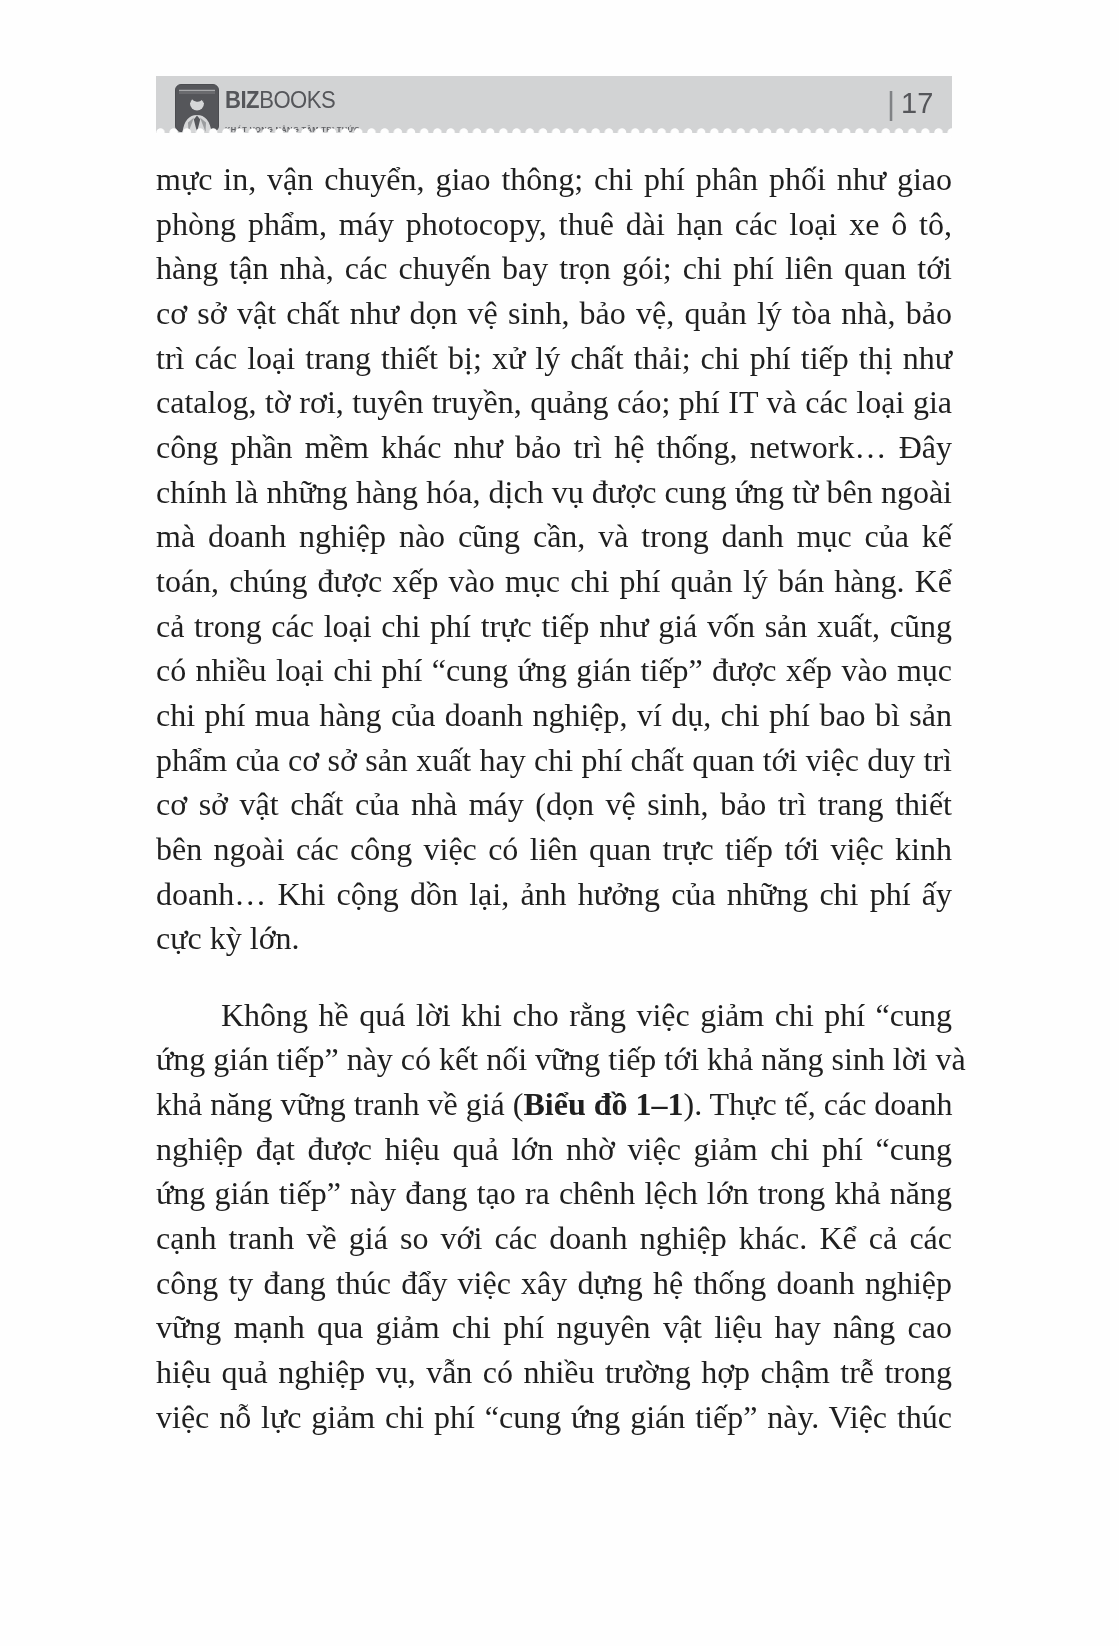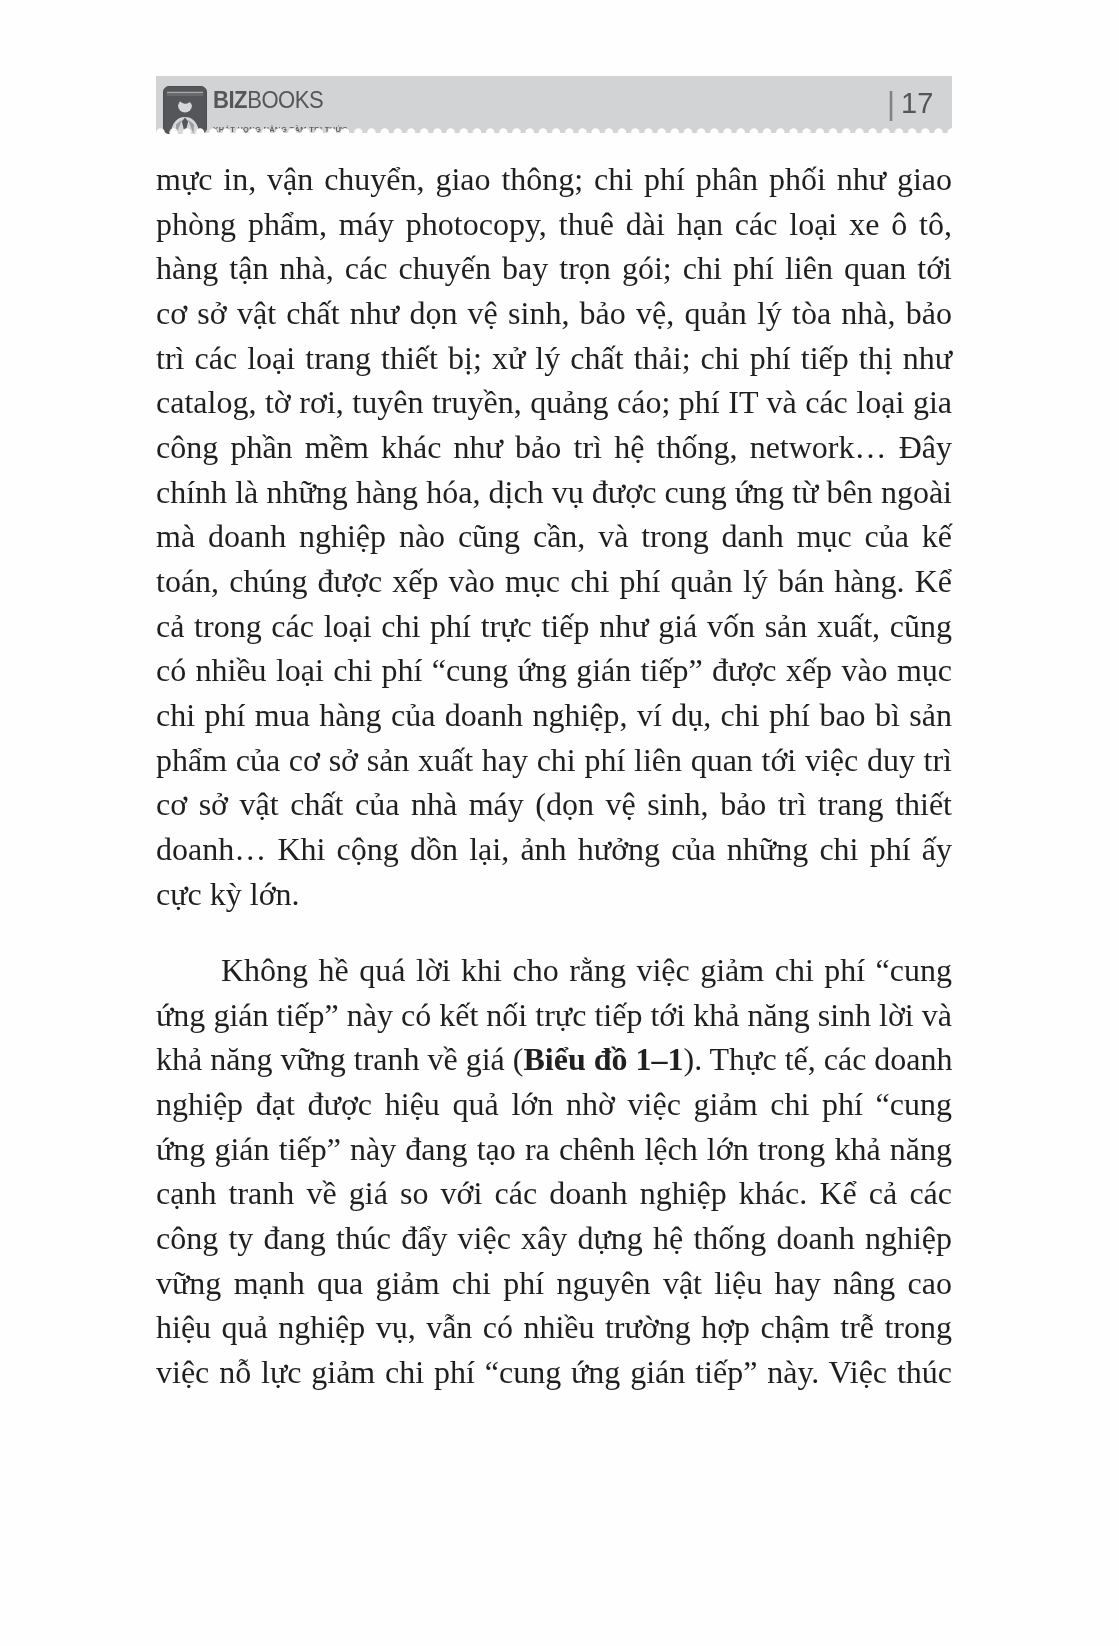--- a/index.html
+++ b/index.html
@@ -17,21 +17,21 @@
     position:absolute;left:156px;top:76px;width:796px;height:57px;
     background:#d2d3d4;
   }
   
   .banner::after{
     content:"";position:absolute;left:0;right:0;bottom:-4px;height:9px;
     background-image:radial-gradient(circle at 4.5px 4.5px,#fefefe 3.8px,rgba(254,254,254,0) 4.6px);
     background-size:13.2px 9px;background-repeat:repeat-x;
     pointer-events:none;
   }
-  .logo-wrap{position:absolute;left:7px;top:5px;display:flex;align-items:flex-end;}
+  .logo-wrap{position:absolute;left:19px;top:5px;display:flex;align-items:center;}
   .logo-mark{display:block;width:44px;height:48px;}
   .brand-block{margin-left:6px;margin-top:8px;}
   .brand-line{
     font-family:"Liberation Sans",sans-serif;
     font-size:23px;line-height:23px;color:#55565a;letter-spacing:-0.5px;
     transform:scaleX(.96);transform-origin:0 0;white-space:nowrap;
   }
   .brand-bold{font-weight:700;}
   .brand-light{font-weight:400;}
   .tagline{
@@ -106,28 +106,29 @@
         <div class="line"><span>cơ sở vật chất như dọn vệ sinh, bảo vệ, quản lý tòa nhà, bảo</span></div>
         <div class="line"><span>trì các loại trang thiết bị; xử lý chất thải; chi phí tiếp thị như</span></div>
         <div class="line"><span>catalog, tờ rơi, tuyên truyền, quảng cáo; phí IT và các loại gia</span></div>
         <div class="line"><span>công phần mềm khác như bảo trì hệ thống, network… Đây</span></div>
         <div class="line"><span>chính là những hàng hóa, dịch vụ được cung ứng từ bên ngoài</span></div>
         <div class="line"><span>mà doanh nghiệp nào cũng cần, và trong danh mục của kế</span></div>
         <div class="line"><span>toán, chúng được xếp vào mục chi phí quản lý bán hàng. Kể</span></div>
         <div class="line"><span>cả trong các loại chi phí trực tiếp như giá vốn sản xuất, cũng</span></div>
         <div class="line"><span>có nhiều loại chi phí “cung ứng gián tiếp” được xếp vào mục</span></div>
         <div class="line"><span>chi phí mua hàng của doanh nghiệp, ví dụ, chi phí bao bì sản</span></div>
-        <div class="line"><span>phẩm của cơ sở sản xuất hay chi phí liên quan tới việc duy trì</span></div>
+        <div class="line"><span>phẩm của cơ sở sản xuất hay chi phí chất quan tới việc duy trì</span></div>
         <div class="line"><span>cơ sở vật chất của nhà máy (dọn vệ sinh, bảo trì trang thiết</span></div>
+        <div class="line"><span>bên ngoài các công việc có liên quan trực tiếp tới việc kinh</span></div>
         <div class="line"><span>doanh… Khi cộng dồn lại, ảnh hưởng của những chi phí ấy</span></div>
         <div class="line align-left"><span>cực kỳ lớn.</span></div>
       </div>
       <div class="para">
         <div class="line indent"><span>Không hề quá lời khi cho rằng việc giảm chi phí “cung</span></div>
-        <div class="line"><span>ứng gián tiếp” này có kết nối trực tiếp tới khả năng sinh lời và</span></div>
+        <div class="line"><span>ứng gián tiếp” này có kết nối vững tiếp tới khả năng sinh lời và</span></div>
         <div class="line"><span>khả năng vững tranh về giá (</span><b>Biểu đồ 1–1</b><span>). Thực tế, các doanh</span></div>
         <div class="line"><span>nghiệp đạt được hiệu quả lớn nhờ việc giảm chi phí “cung</span></div>
         <div class="line"><span>ứng gián tiếp” này đang tạo ra chênh lệch lớn trong khả năng</span></div>
         <div class="line"><span>cạnh tranh về giá so với các doanh nghiệp khác. Kể cả các</span></div>
         <div class="line"><span>công ty đang thúc đẩy việc xây dựng hệ thống doanh nghiệp</span></div>
         <div class="line"><span>vững mạnh qua giảm chi phí nguyên vật liệu hay nâng cao</span></div>
         <div class="line"><span>hiệu quả nghiệp vụ, vẫn có nhiều trường hợp chậm trễ trong</span></div>
         <div class="line"><span>việc nỗ lực giảm chi phí “cung ứng gián tiếp” này. Việc thúc</span></div>
       </div>
     </main>

